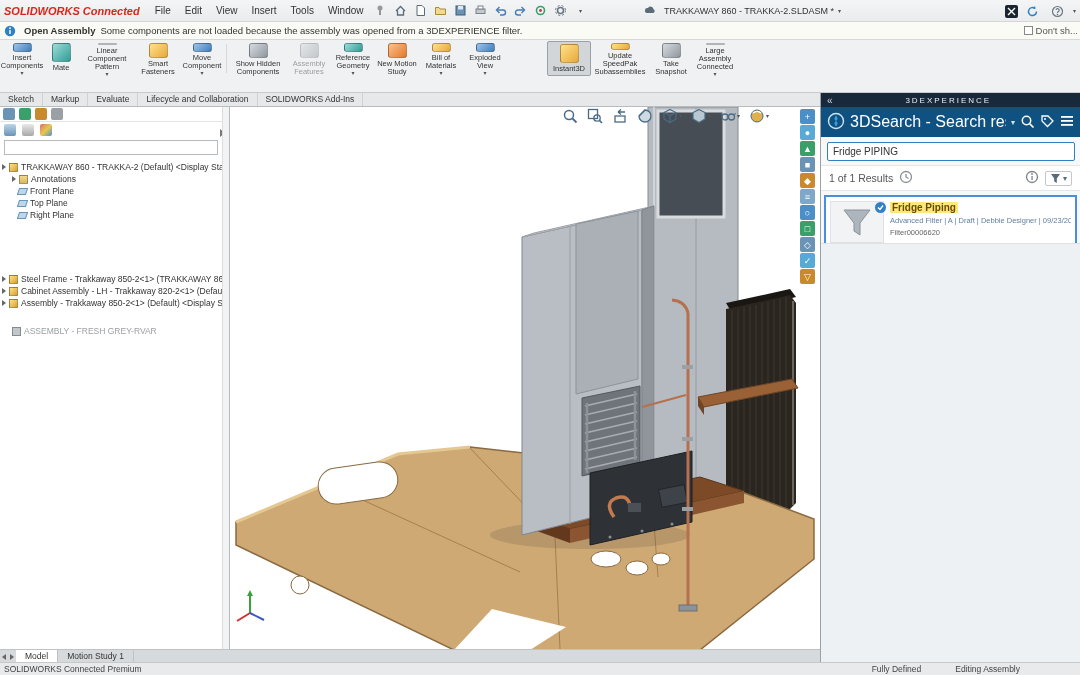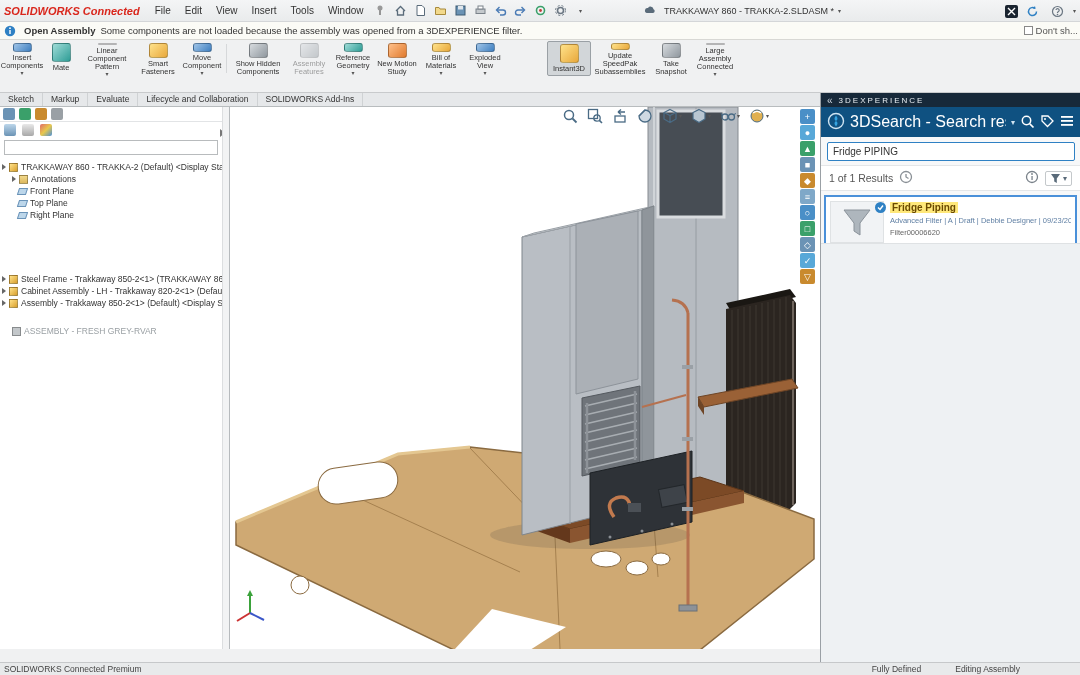--- a/index.html
+++ b/index.html
@@ -76,21 +76,21 @@
   .rightstrip { position:absolute; right:5px; top:2px; display:flex; flex-direction:column; gap:1px; }
   .vs-ico { width:15px; height:15px; border-radius:2px; display:flex; align-items:center; justify-content:center;
     font-size:9px; color:#fff; }
   .vs1{background:#4a8fc7;} .vs2{background:#58a8d8;} .vs3{background:#3aa06a;}
   .vs4{background:#6b93b5;} .vs5{background:#c98a2e;} .vs6{background:#7fa8c8;}
 
   
   .rightpanel { position:absolute; left:820px; top:93px; width:260px; height:569px; background:#f7f8f9; border-left:1px solid #9aa0a5; }
   .rp-header { height:14px; background:#17293a; color:#e8edf2; display:flex; align-items:center; }
   .rp-collapse { padding:0 6px; font-size:10px; color:#cfd8e0; }
-  .rp-title { flex:1; text-align:left; font-size:8px; letter-spacing:2px; }
+  .rp-title { flex:1; text-align:center; font-size:8px; letter-spacing:2px; }
   .rp-search { height:30px; background:#0f5181; display:flex; align-items:center; padding:0 6px; gap:5px; }
   .rp-search-title { color:#fff; font-size:16px; white-space:nowrap; overflow:hidden; flex:1; }
   .rp-caret { color:#cfe4f2; font-size:8px; }
   .rp-input { display:block; width:248px; margin:5px 6px 4px 6px; height:19px; border:1px solid #2f81c4; border-radius:2px;
     font-family:"Liberation Sans",sans-serif; font-size:10px; color:#333; padding:0 5px; background:#fff; }
   .rp-results { height:26px; background:#fff; display:flex; align-items:center; padding:0 8px; gap:6px;
     border-top:1px solid #e4e6e8; border-bottom:1px solid #e4e6e8; color:#555; font-size:10.5px; }
   .rp-results .grow { flex:1; }
   .sortbtn { display:flex; align-items:center; gap:2px; border:1px solid #c4c8cb; border-radius:2px; padding:1px 4px; background:#fff; }
   .rp-card { margin:4px 3px; background:#fff; border:2px solid #4a90d9; display:flex; padding:4px; gap:6px; position:relative; }
@@ -633,20 +633,26 @@
       </span>
       <span class="card-text">
         <span class="card-title">Fridge Piping</span>
         <div class="card-meta">Advanced Filter | A | Draft | Debbie Designer | 09/23/2025 | TR...</div>
         <div class="card-id">Filter00006620</div>
       </span>
     </div>
     <div class="rp-rest"></div>
   </div>
 
+  <div class="bottombar">
+    <span class="navarr l"></span>
+    <span class="navarr r"></span>
+    <span class="btab active">Model</span>
+    <span class="btab">Motion Study 1</span>
+  </div>
 
   <div class="statusbar">
     <span class="st-left">SOLIDWORKS Connected Premium</span>
     <span class="st-right">
       <span>Fully Defined</span>
       <span>Editing Assembly</span>
     </span>
   </div>
 
 </div>

